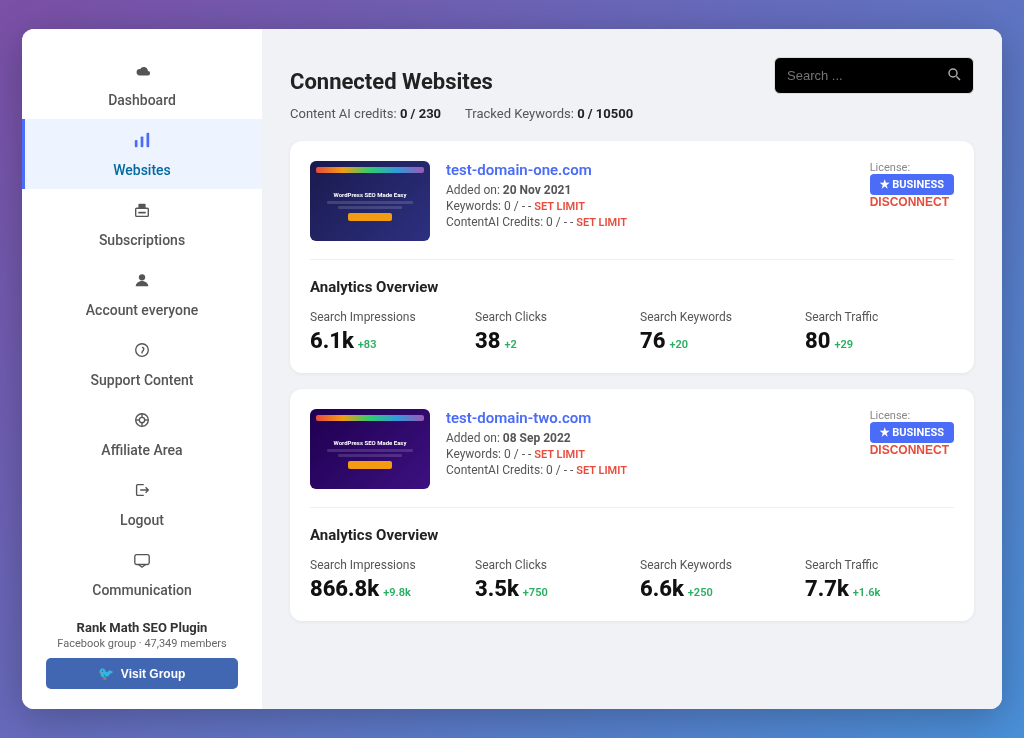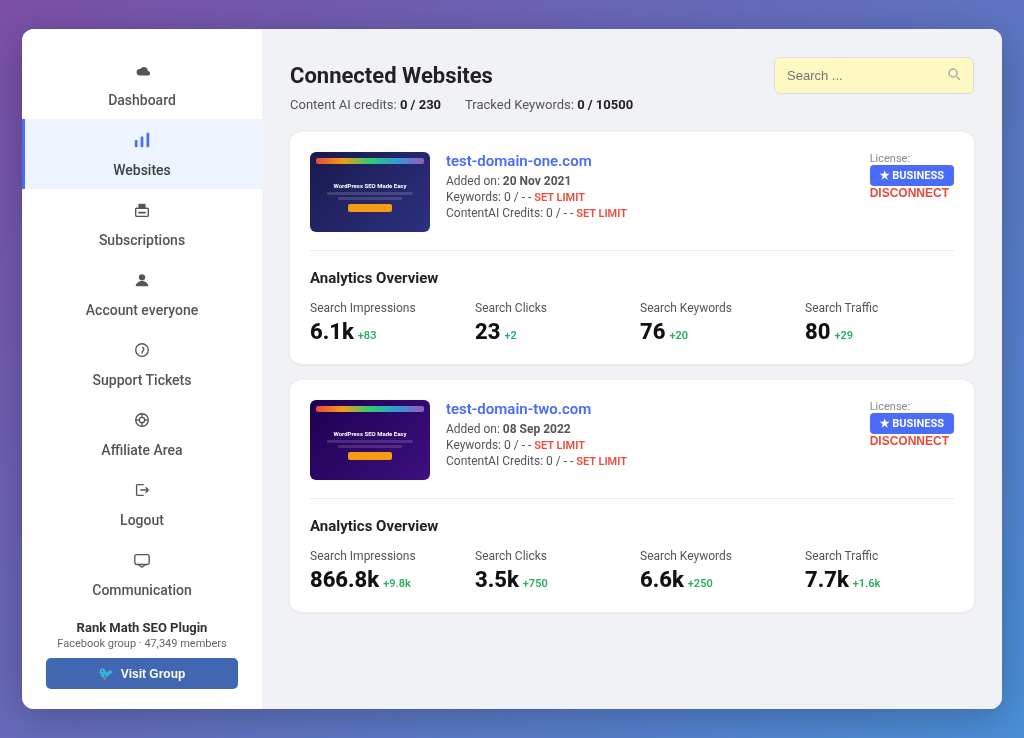--- a/index.html
+++ b/index.html
@@ -41,21 +41,21 @@
       cursor: pointer;
       color: #555;
       font-size: 14px;
       font-weight: 500;
       border-radius: 0;
       transition: background 0.15s;
       flex-direction: column;
     }
     .sidebar-item.active {
       background: #eef4ff;
-      color: #404040;
+      color: #0369a1;
       border-left: 3px solid #4a6cf7;
       padding-left: 17px;
     }
     .sidebar-item .icon {
       width: 20px;
       height: 20px;
       display: flex;
       align-items: center;
       justify-content: center;
       flex-shrink: 0;
@@ -126,33 +126,33 @@
     }
     
     .main-content {
       flex: 1;
       background: #f0f2f5;
       padding: 28px 28px 28px 28px;
       overflow-y: auto;
     }
     .page-header {
       display: flex;
-      align-items: center;
+      align-items: flex-end;
       justify-content: space-between;
-      margin-bottom: 3px;
+      margin-bottom: 12px;
     }
     .page-title {
       font-size: 22px;
       font-weight: 700;
       color: #222;
     }
     .search-box {
       display: flex;
       align-items: center;
-      background: #fef9c3;
+      background: #000000;
       border: 1px solid #ddd;
       border-radius: 6px;
       padding: 8px 12px;
       gap: 8px;
       width: 200px;
     }
     .search-box input {
       border: none;
       outline: none;
       font-size: 13px;
@@ -370,21 +370,21 @@
         <span>Account everyone</span>
       </div>
 
       <div class="sidebar-item">
         <span class="icon">
           <svg viewBox="0 0 20 20" fill="none" stroke="currentColor" stroke-width="1.5" class="icon-svg">
               <circle cx="10" cy="10" r="7"></circle>
               <path d="M10 13v1M10 7a2 2 0 011.732 3C11 11 10 11.5 10 13"></path>
             </svg>
         </span>
-        <span>Support Tickets</span>
+        <span>Support Content</span>
       </div>
 
       <div class="sidebar-item">
         <span class="icon">
           <svg viewBox="0 0 20 20" fill="none" stroke="currentColor" stroke-width="1.5" class="icon-svg">
               <circle cx="10" cy="10" r="7"></circle>
               <circle cx="10" cy="10" r="3"></circle>
               <line x1="10" y1="3" x2="10" y2="7"></line>
               <line x1="10" y1="13" x2="10" y2="17"></line>
               <line x1="3" y1="10" x2="7" y2="10"></line>
@@ -482,21 +482,21 @@
             <div class="analytics-label">Search Impressions</div>
             <div class="analytics-value-row">
               <span class="analytics-value">6.1k</span>
               <span class="analytics-delta">+83</span>
             </div>
           </div>
 
           <div class="analytics-item">
             <div class="analytics-label">Search Clicks</div>
             <div class="analytics-value-row">
-              <span class="analytics-value">23</span>
+              <span class="analytics-value">38</span>
               <span class="analytics-delta">+2</span>
             </div>
           </div>
 
           <div class="analytics-item">
             <div class="analytics-label">Search Keywords</div>
             <div class="analytics-value-row">
               <span class="analytics-value">76</span>
               <span class="analytics-delta">+20</span>
             </div>

